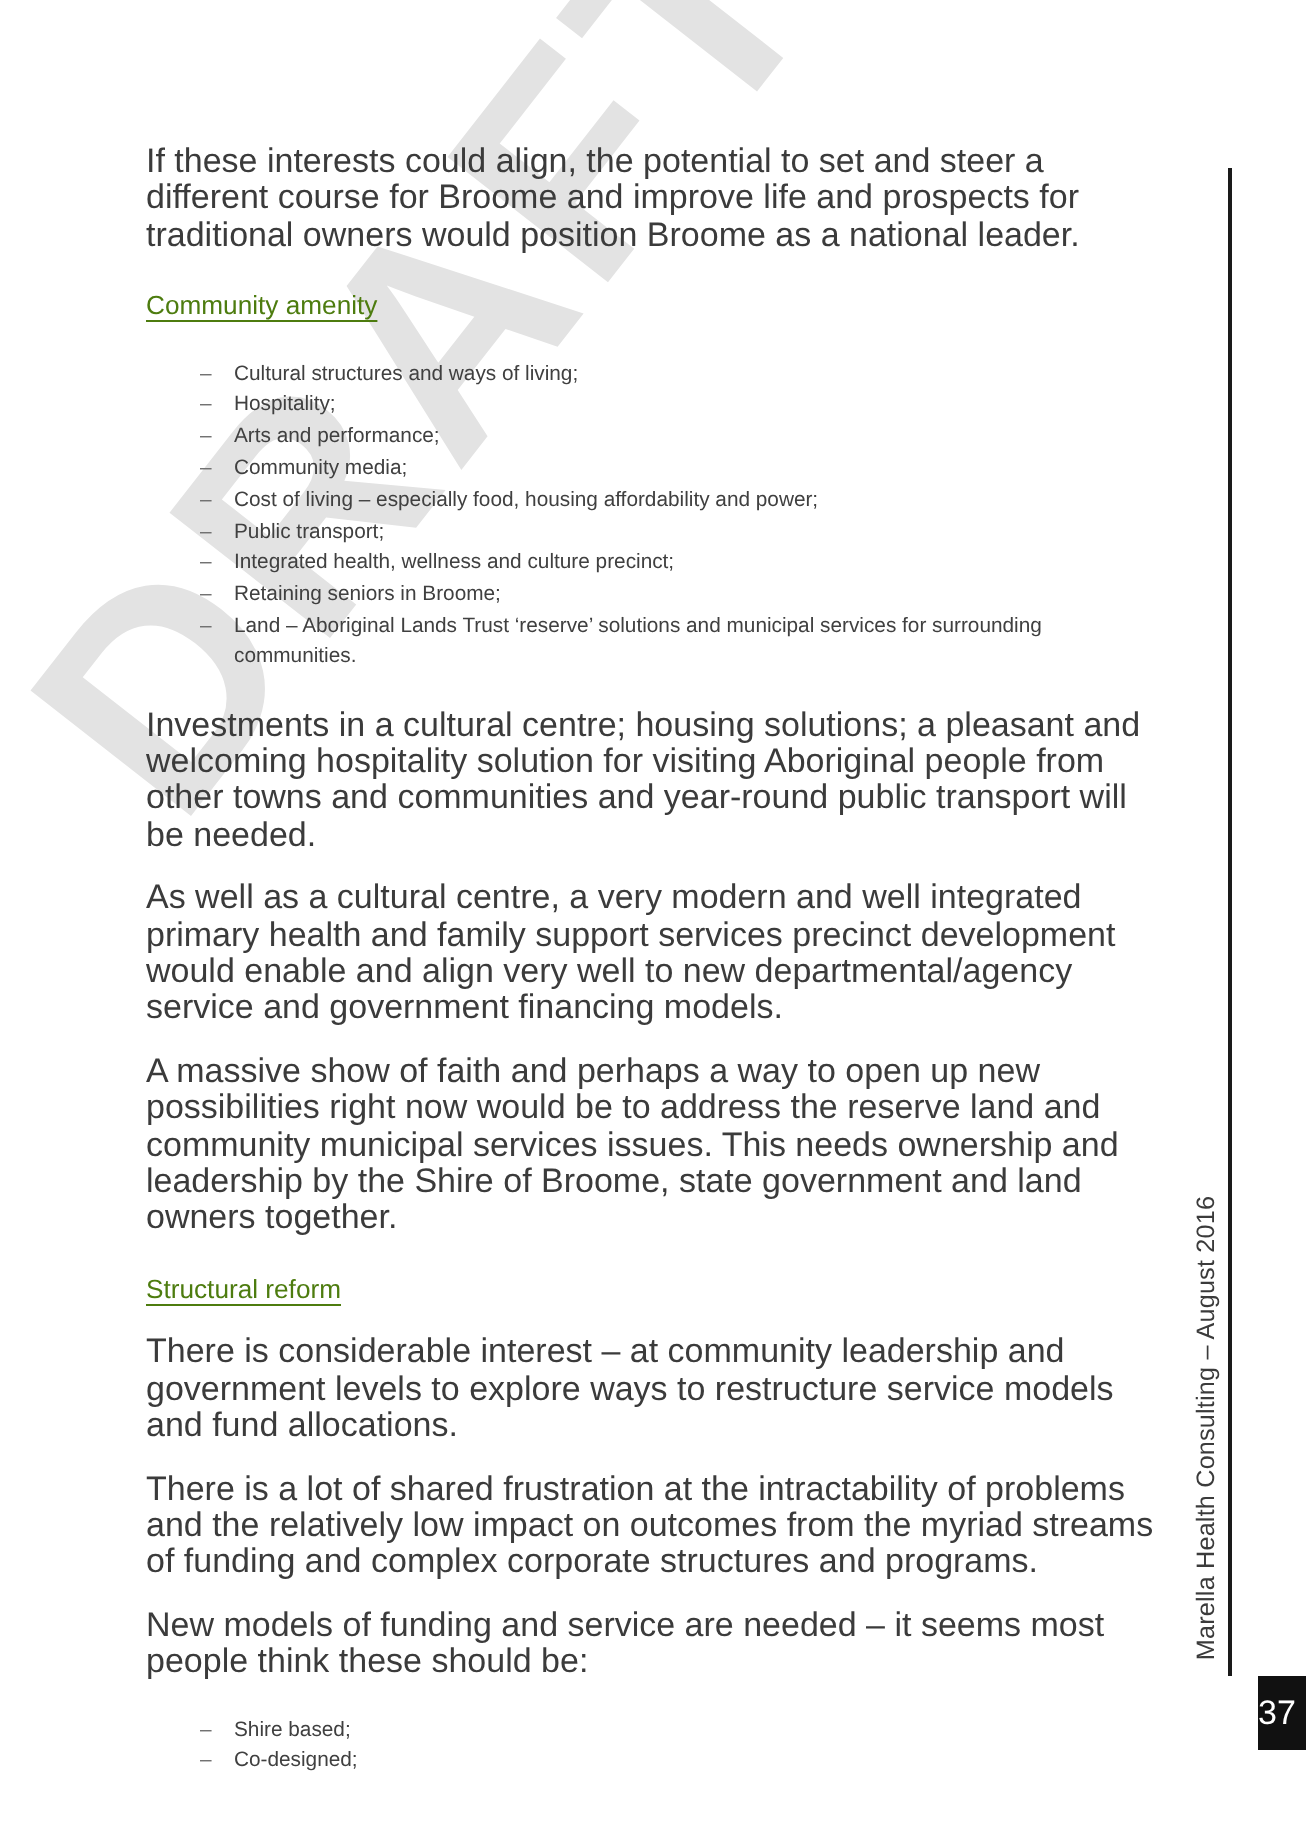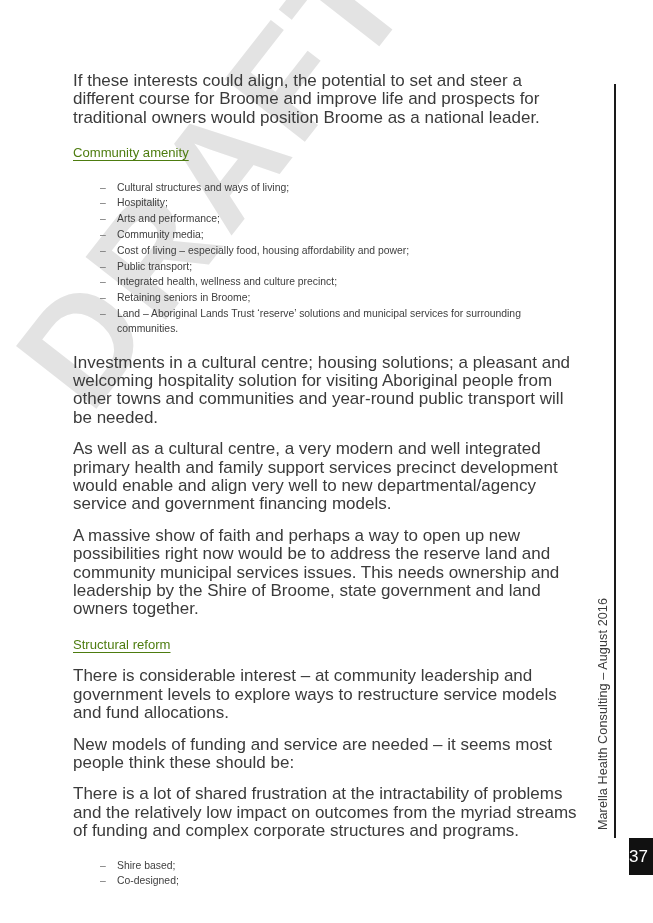--- a/index.html
+++ b/index.html
@@ -176,22 +176,22 @@
 
     <p class="body-para">Investments in a cultural centre; housing solutions; a pleasant and welcoming hospitality solution for visiting Aboriginal people from other towns and communities and year-round public transport will be needed.</p>
     <p class="body-para">As well as a cultural centre, a very modern and well integrated primary health and family support services precinct development would enable and align very well to new departmental/agency service and government financing models.</p>
     <p class="body-para">A massive show of faith and perhaps a way to open up new possibilities right now would be to address the reserve land and community municipal services issues. This needs ownership and leadership by the Shire of Broome, state government and land owners together.</p>
 
     <span class="heading-wrap">
       <h3 class="section-heading">Structural reform</h3>
     </span>
 
     <p class="body-para">There is considerable interest – at community leadership and government levels to explore ways to restructure service models and fund allocations.</p>
+    <p class="body-para">There is a lot of shared frustration at the intractability of problems and the relatively low impact on outcomes from the myriad streams of funding and complex corporate structures and programs.</p>
     <p class="body-para">New models of funding and service are needed – it seems most people think these should be:</p>
-    <p class="body-para">There is a lot of shared frustration at the intractability of problems and the relatively low impact on outcomes from the myriad streams of funding and complex corporate structures and programs.</p>
 
     <div class="list-spacer-top"></div>
     <ul class="dash-list">
       <li><span class="dash">–</span><span>Shire based;</span></li>
       <li><span class="dash">–</span><span>Co-designed;</span></li>
 
     </ul>
 
   </div>
 

